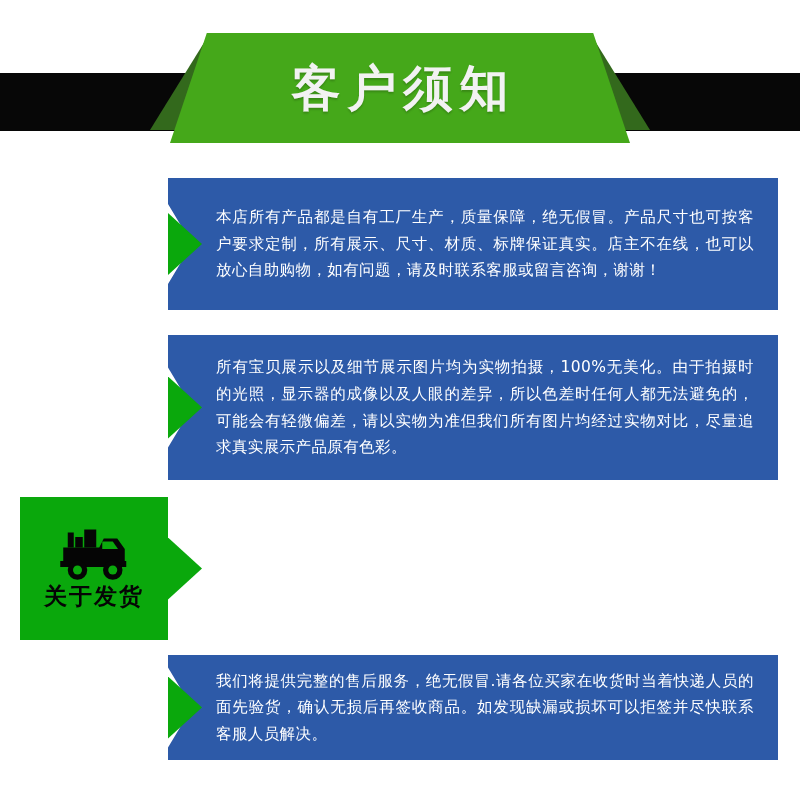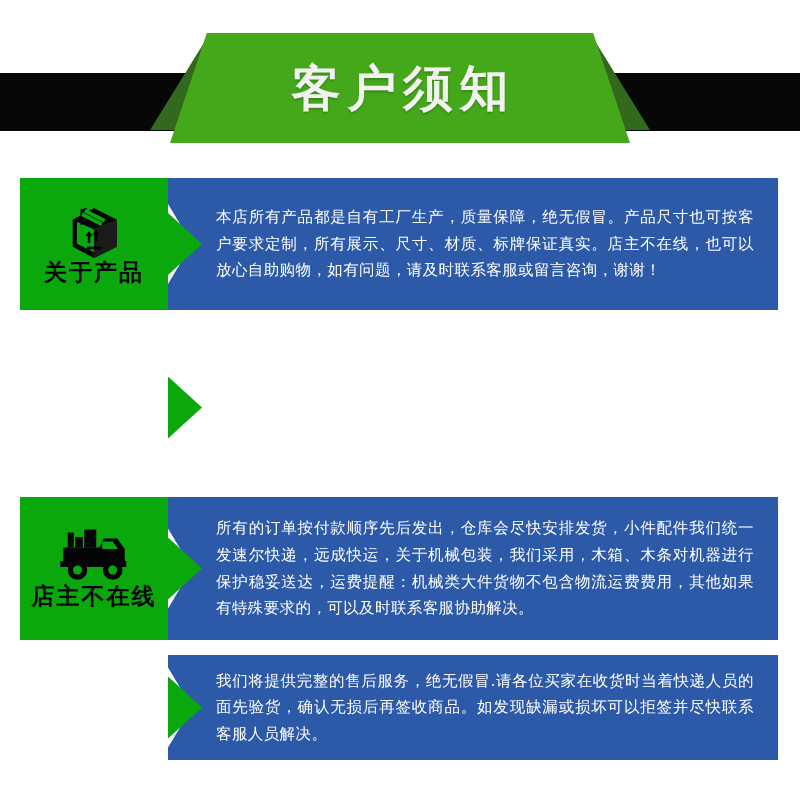--- a/index.html
+++ b/index.html
@@ -108,67 +108,50 @@
   <div class="header">
     <div class="header-band"></div>
     <div class="banner-fold-left"></div>
     <div class="banner-fold-right"></div>
     <div class="banner">
       <div class="banner-title">客户须知</div>
     </div>
   </div>
 
   <div class="row row-0">
-    <div class="card">
-      <div class="card-icon">
-        <svg viewBox="0 0 100 76" fill="none" xmlns="http://www.w3.org/2000/svg">
-          <path d="M20 22 L50 6 L82 22 L82 60 L50 76 L20 60 Z" fill="#050505"></path>
-          <path d="M26 26 L50 14 L76 26 L76 56 L50 68 L26 56 Z" fill="#0aa80c"></path>
-          <path d="M20 22 L50 6 L82 22 L50 36 Z" fill="#050505"></path>
-          <path d="M50 36 L82 22 L82 60 L50 76 Z" fill="#1b1b1b"></path>
-          <rect x="31" y="14" width="9" height="22" transform="skewY(-12)" fill="#050505"></rect>
-          <path d="M34 12 L62 26 L60 31 L32 17 Z" fill="#0aa80c"></path>
-          <path d="M38 7 L66 21 L64 26 L36 12 Z" fill="#0aa80c"></path>
-          <path d="M40 60 h20 v4 h-20 z" fill="#050505"></path>
-          <path d="M43 38 l-5 7 h3.2 v10 h3.6 v-10 h3.2 z" fill="#050505"></path>
-          <path d="M53 36 l-5 7 h3.2 v10 h3.6 v-10 h3.2 z" fill="#050505"></path>
-        </svg>
-      </div>
-      <div class="card-label">关于产品</div>
-    </div>
     <div class="panel">
       <div class="panel-text">本店所有产品都是自有工厂生产，质量保障，绝无假冒。产品尺寸也可按客户要求定制，所有展示、尺寸、材质、标牌保证真实。店主不在线，也可以放心自助购物，如有问题，请及时联系客服或留言咨询，谢谢！</div>
     </div>
     <div class="arrow"></div>
   </div>
 
   <div class="row row-1">
+    <div class="panel">
+      <div class="panel-text">所有宝贝展示以及细节展示图片均为实物拍摄，100%无美化。由于拍摄时的光照，显示器的成像以及人眼的差异，所以色差时任何人都无法避免的，可能会有轻微偏差，请以实物为准但我们所有图片均经过实物对比，尽量追求真实展示产品原有色彩。</div>
+    </div>
     <div class="arrow"></div>
   </div>
 
   <div class="row row-2">
     <div class="card">
       <div class="card-icon">
         <svg viewBox="0 0 110 72" fill="none" xmlns="http://www.w3.org/2000/svg">
           <rect x="20" y="6" width="8" height="20" fill="#050505"></rect>
           <rect x="30" y="12" width="10" height="14" fill="#050505"></rect>
           <rect x="42" y="2" width="16" height="24" fill="#050505"></rect>
           <path d="M14 26 h48 l6 -12 h18 l10 14 v18 h-82 z" fill="#050505"></path>
           <path d="M66 18 h14 l7 10 h-21 z" fill="#0aa80c"></path>
           <rect x="10" y="44" width="88" height="8" fill="#050505"></rect>
           <circle cx="33" cy="56" r="13" fill="#050505"></circle>
           <circle cx="33" cy="56" r="6" fill="#0aa80c"></circle>
           <circle cx="80" cy="56" r="13" fill="#050505"></circle>
           <circle cx="80" cy="56" r="6" fill="#0aa80c"></circle>
         </svg>
       </div>
-      <div class="card-label">店主不在线</div>
-    </div>
-    <div class="panel">
-      <div class="panel-text">所有的订单按付款顺序先后发出，仓库会尽快安排发货，小件配件我们统一发速尔快递，远成快运，关于机械包装，我们采用，木箱、木条对机器进行保护稳妥送达，运费提醒：机械类大件货物不包含物流运费费用，其他如果有特殊要求的，可以及时联系客服协助解决。</div>
+      <div class="card-label">关于发货</div>
     </div>
     <div class="arrow"></div>
   </div>
 
   <div class="row row-3">
     <div class="panel">
       <div class="panel-text">我们将提供完整的售后服务，绝无假冒.请各位买家在收货时当着快递人员的面先验货，确认无损后再签收商品。如发现缺漏或损坏可以拒签并尽快联系客服人员解决。</div>
     </div>
     <div class="arrow"></div>
   </div>

